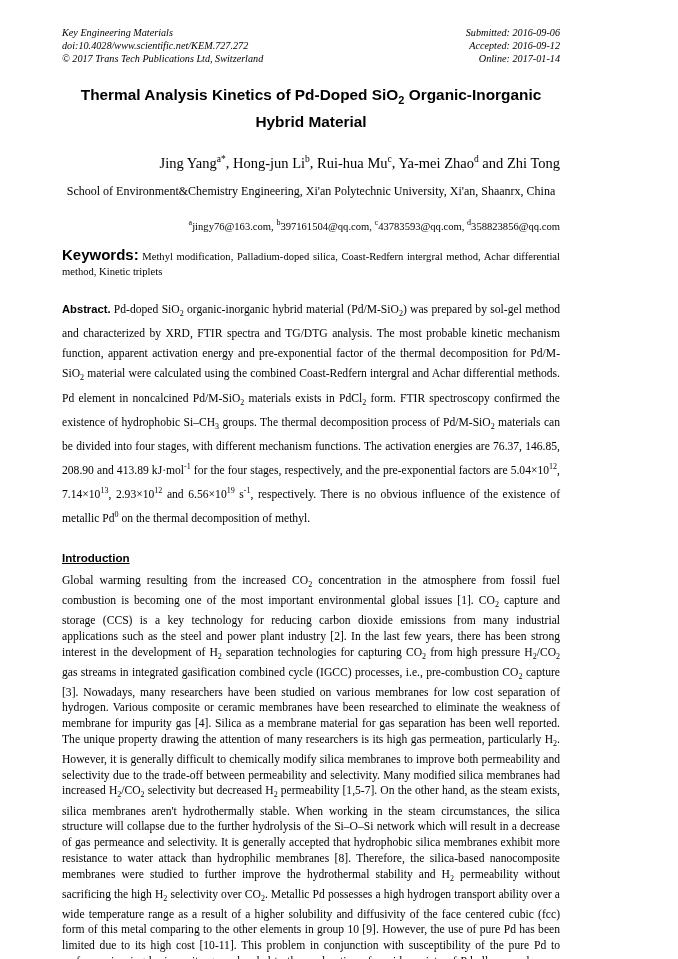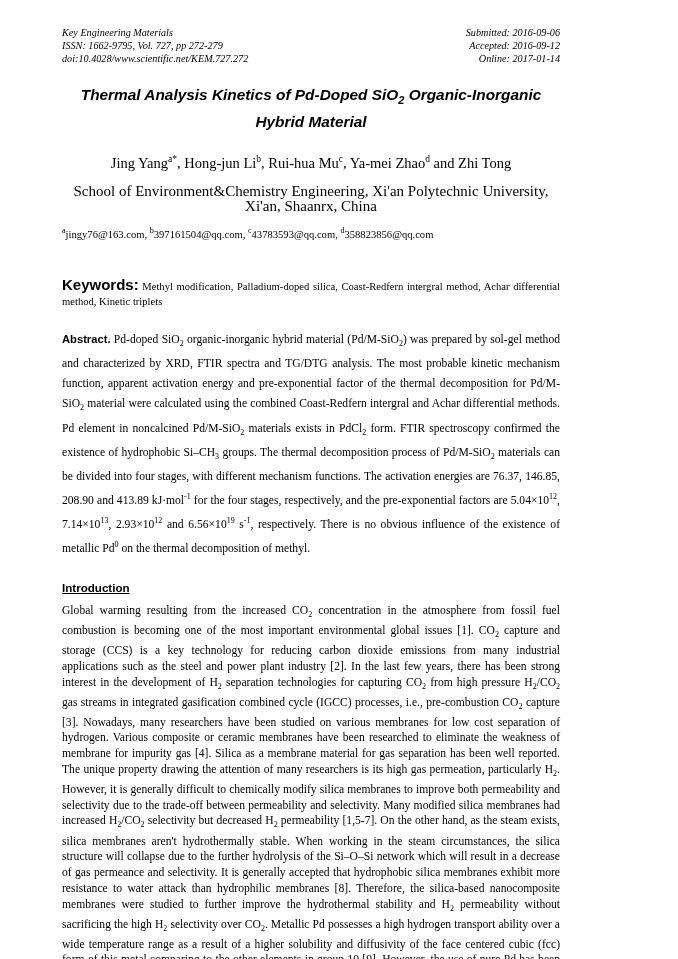--- a/index.html
+++ b/index.html
@@ -37,44 +37,43 @@
   .header-left div, .header-right div { white-space: nowrap; }
 
   
   .title {
     font-family: "Liberation Sans", sans-serif;
     font-weight: bold;
     font-size: 15.4px;
     line-height: 22px;
     text-align: center;
     margin: 10px 8px 16px 8px;
-    font-style: italic;
   }
   .title sub { font-size: 11px; }
 
   
   .authors {
     font-size: 14.5px;
-    text-align: center;
+    text-align: right;
     line-height: 20px;
     margin-bottom: 11px;
   }
   .authors sup { font-size: 9.5px; }
 
   .affiliation {
-    font-size: 15px;
+    font-size: 12px;
     text-align: center;
     line-height: 15px;
-    margin-bottom: 9px;
+    margin-bottom: 16px;
   }
   .emails {
     font-size: 10.6px;
-    text-align: left;
+    text-align: right;
     line-height: 15px;
-    margin-bottom: 37px;
+    margin-bottom: 15px;
   }
   .emails sup, .affiliation sup { font-size: 8px; }
 
   
   .keywords {
     font-size: 10.6px;
     line-height: 14.5px;
     text-align: justify;
     margin-bottom: 20px;
   }
@@ -114,22 +113,22 @@
   .body-text sub, .body-text sup { font-size: 8px; }
 </style>
 </head>
 <body>
 
 <div class="page">
 
   <div class="header">
     <div class="header-left">
       <div>Key Engineering Materials</div>
-      <div>ISSN: 1662-9795, Vol. 727, pp 272-279</div>
       <div>doi:10.4028/www.scientific.net/KEM.727.272</div>
+      <div>© 2017 Trans Tech Publications Ltd, Switzerland</div>
     </div>
     <div class="header-right">
       <div>Submitted: 2016-09-06</div>
       <div>Accepted: 2016-09-12</div>
       <div>Online: 2017-01-14</div>
     </div>
   </div>
 
   <div class="title">
     <span>Thermal Analysis Kinetics of Pd-Doped SiO</span><sub>2</sub><span> Organic-Inorganic Hybrid Material</span>

